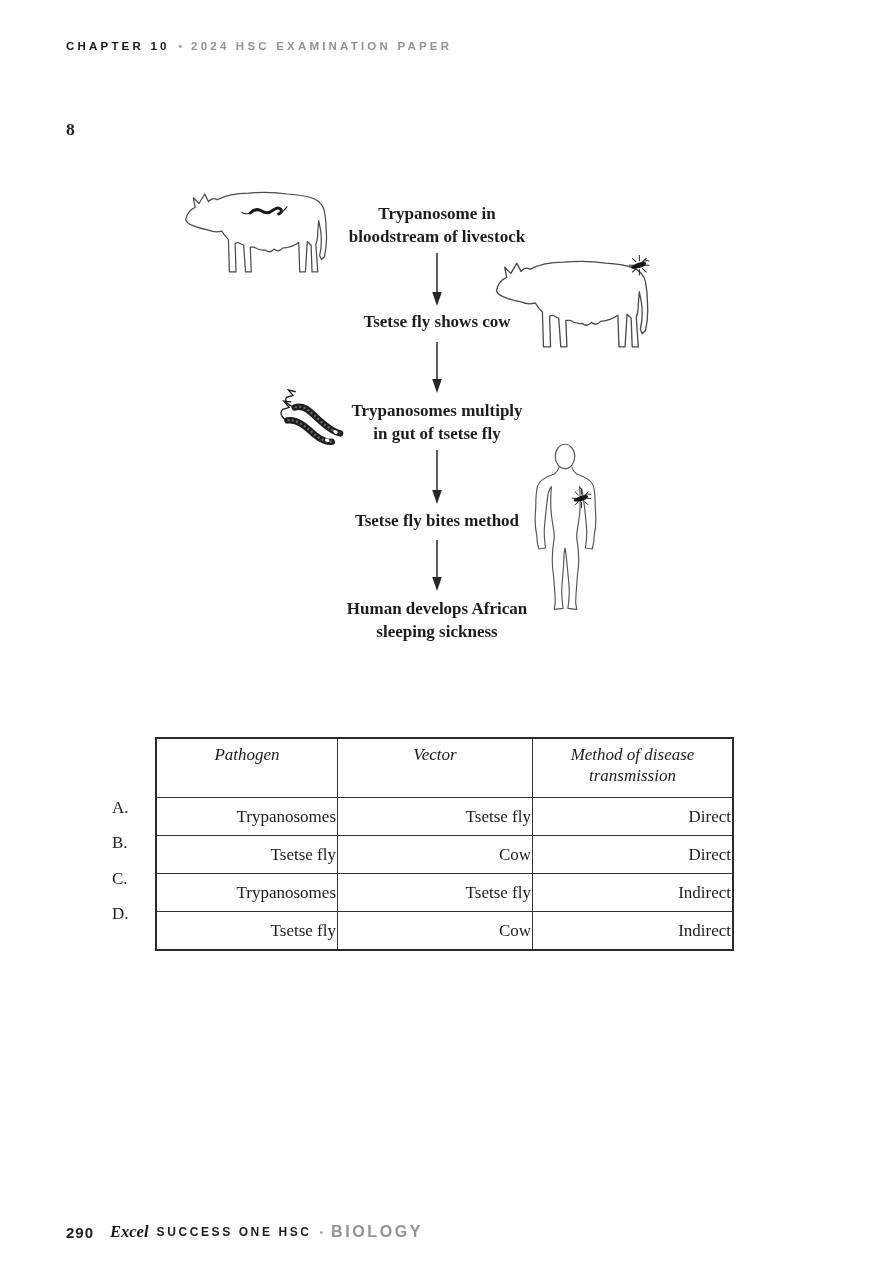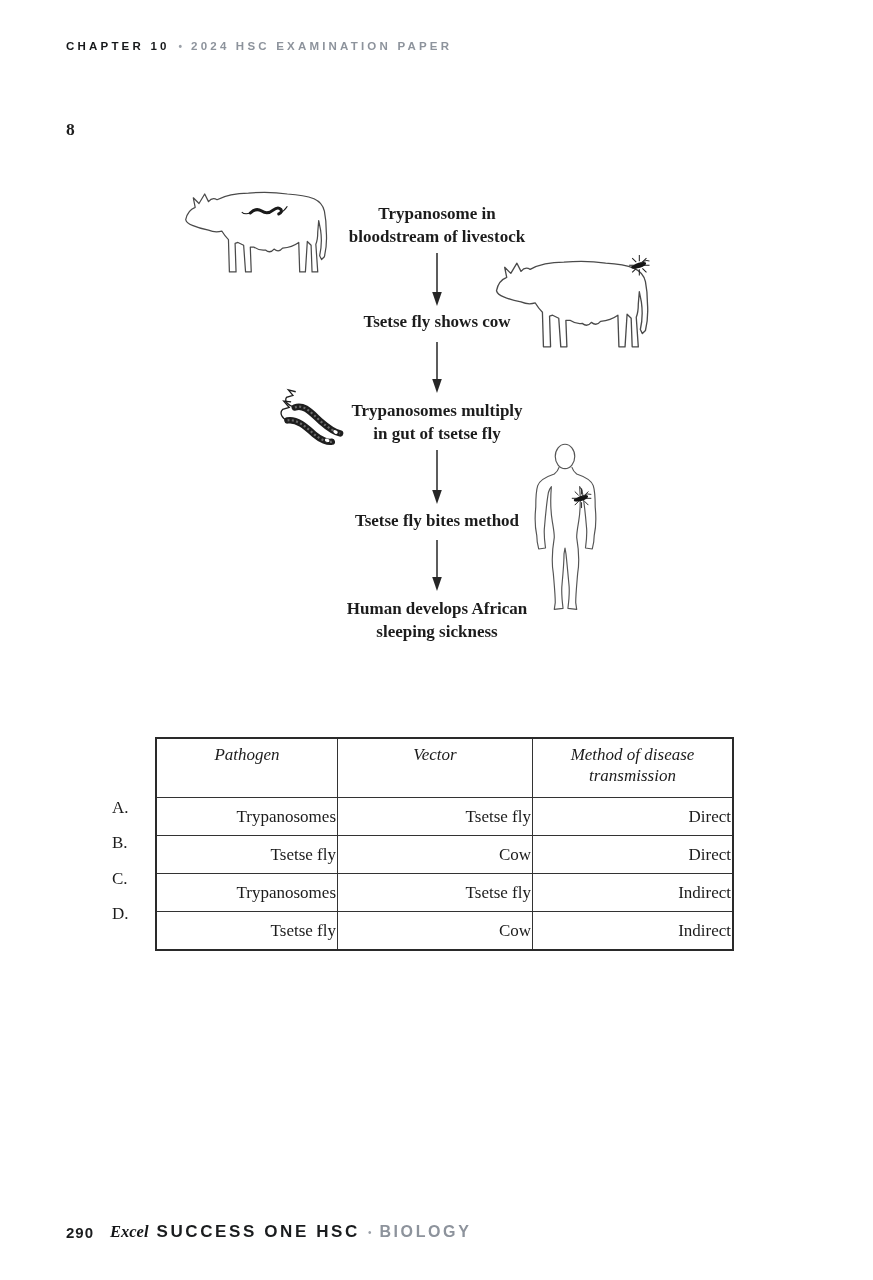--- a/index.html
+++ b/index.html
@@ -60,21 +60,21 @@
   
   .runfoot{
     position:absolute;left:66px;top:1222px;display:flex;align-items:center;white-space:nowrap;
     font-family:"Liberation Sans","DejaVu Sans",sans-serif;
   }
   .runfoot .pageno{font-weight:700;font-size:15px;letter-spacing:1px;color:#1a1c1e;margin-right:16px;}
   .runfoot .brand{
     font-family:"Liberation Serif","DejaVu Serif",serif;
     font-weight:700;font-style:italic;font-size:16.5px;color:#141618;margin-right:8px;
   }
-  .runfoot .series{font-weight:700;font-size:17px;letter-spacing:2.6px;color:#1a1c1e;}
+  .runfoot .series{font-weight:700;font-size:12px;letter-spacing:2.6px;color:#1a1c1e;}
   .runfoot .sep{color:#9aa0a8;margin:0 8px;font-size:10px;}
   .runfoot .subject{font-weight:700;font-size:16px;letter-spacing:2.6px;color:#8d939c;}
   svg{display:block;}
 </style>
 </head>
 <body>
 
 <div class="page">
 
   <div class="runhead">

